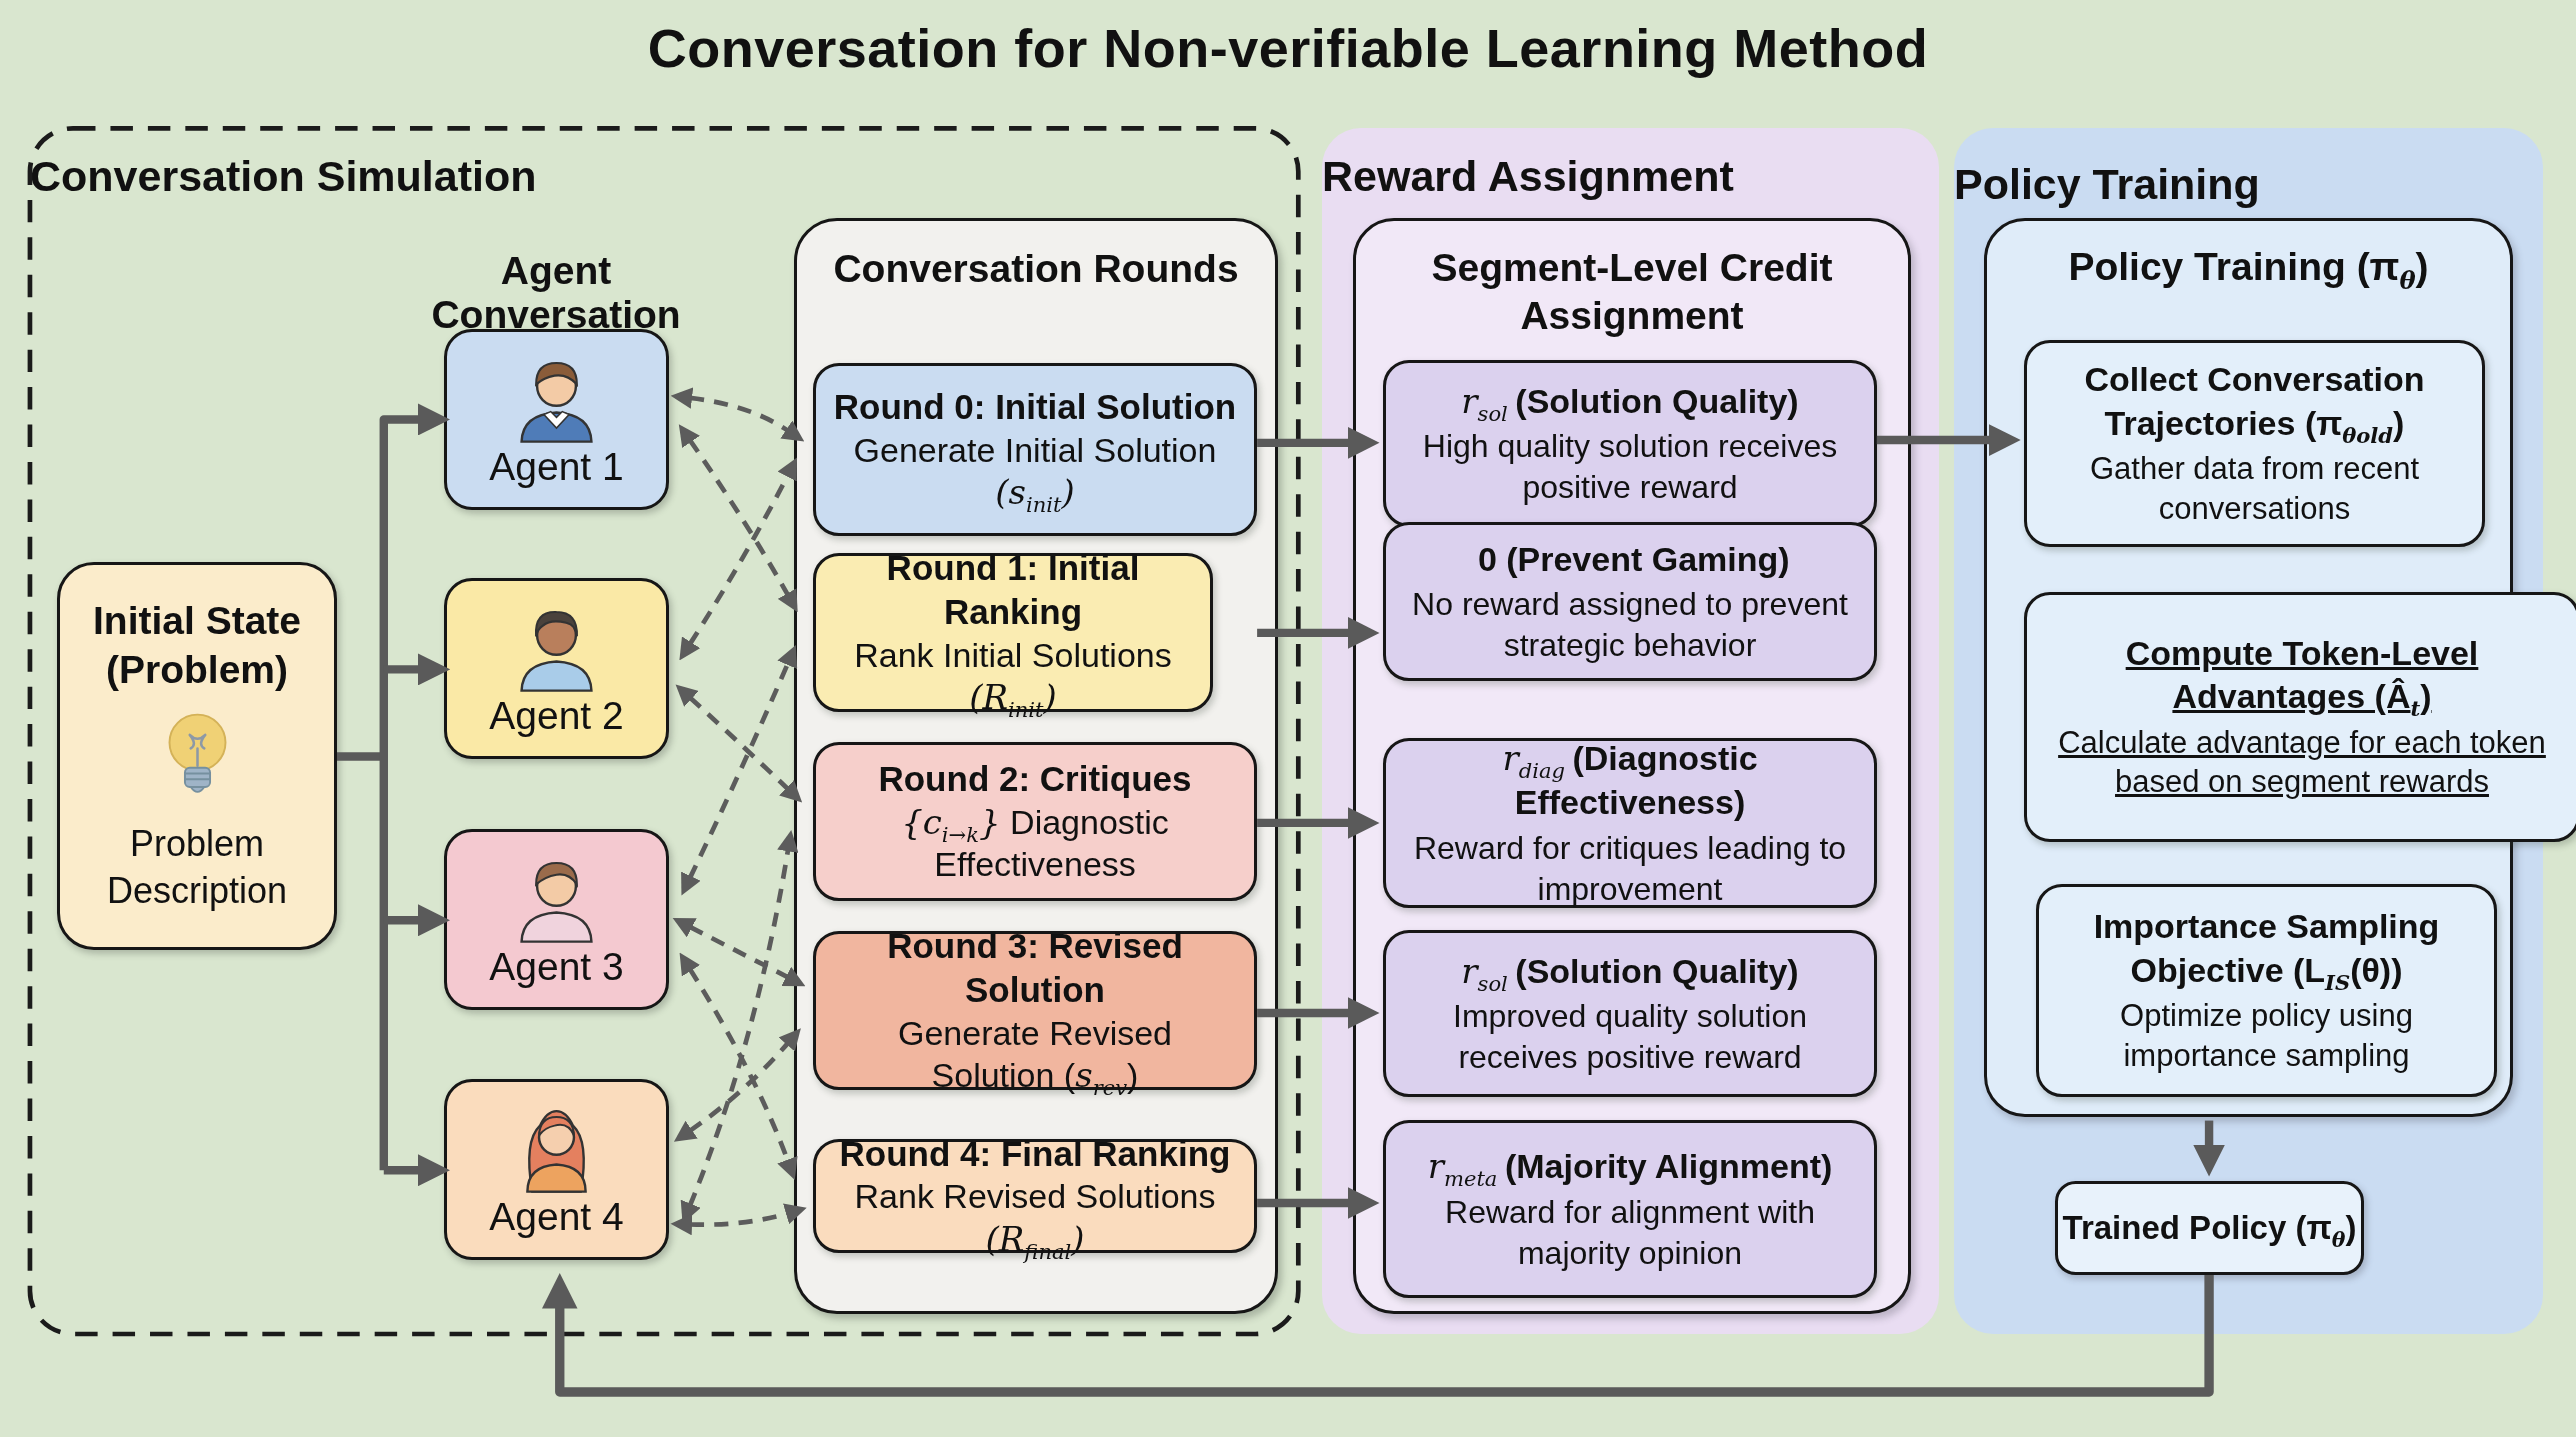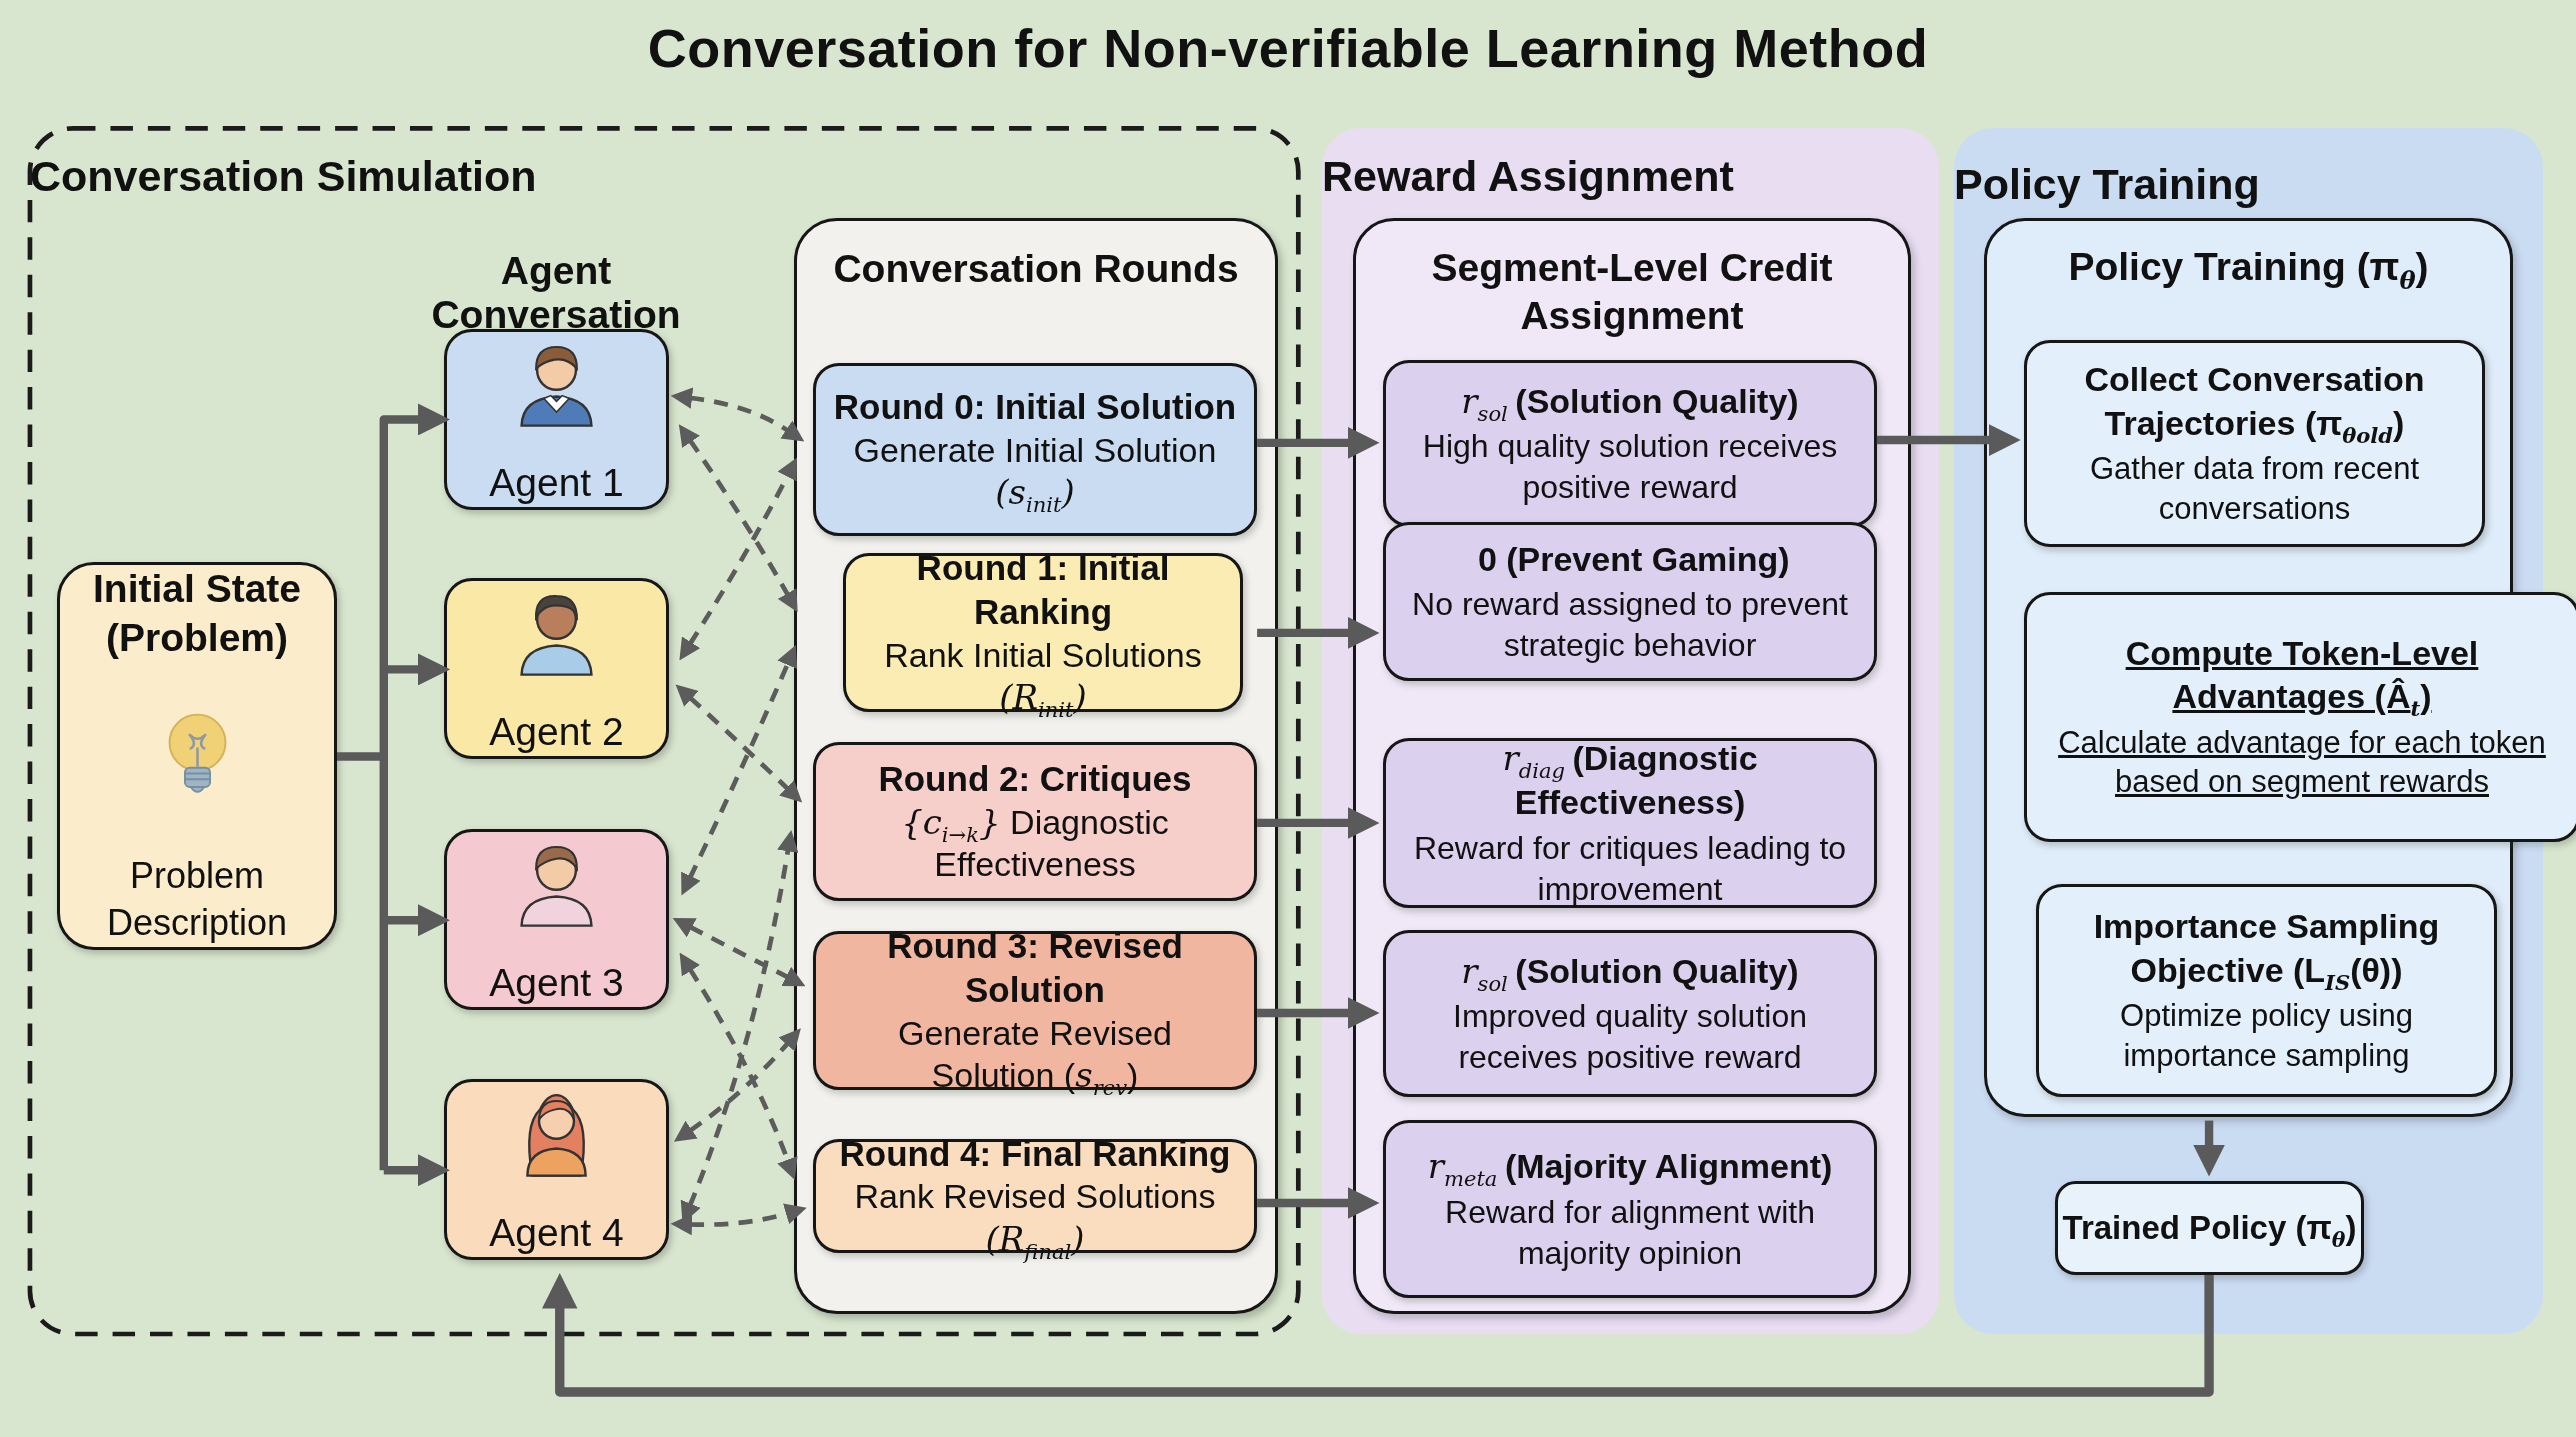--- a/index.html
+++ b/index.html
@@ -4,21 +4,21 @@
 <style>
   html,body{margin:0;padding:0;}
   body{width:2576px;height:1438px;background:#d9e6cf;font-family:"Liberation Sans",sans-serif;color:#111;}
   #canvas{position:relative;width:2576px;height:1438px;overflow:hidden;}
   .abs{position:absolute;box-sizing:border-box;}
   .center{display:flex;flex-direction:column;align-items:center;justify-content:center;text-align:center;}
   .title{top:17px;left:0;width:100%;text-align:center;font-size:54px;font-weight:bold;letter-spacing:0.5px;}
   .hdr{font-size:43px;font-weight:bold;text-align:left;}
   .subhdr{font-size:39px;font-weight:bold;text-align:center;}
   .panel{border-radius:39px;}
-  .box{border:3.7px solid #161616;border-radius:28px;box-shadow:2.8px 3.7px 6.6px rgba(60,70,60,0.28);gap:32px;}
+  .box{border:3.7px solid #161616;border-radius:28px;box-shadow:2.8px 3.7px 6.6px rgba(60,70,60,0.28);}
   .thinbox{border:3.3px solid #161616;border-radius:26px;box-shadow:2.8px 3.7px 6.6px rgba(60,70,60,0.25);}
   .math{font-family:"DejaVu Serif",serif;font-style:italic;}
   sub{font-size:0.62em;line-height:0;}
   .rtitle{font-size:35px;font-weight:bold;line-height:1.25;}
   .rline{font-size:34px;line-height:1.25;}
   .rwt{font-size:34px;line-height:1.3;}
   .rwt b{margin-left:7.5px;}
   .rwd{font-size:32px;line-height:1.28;margin-top:3.7px;}
   .pst{font-size:34px;font-weight:bold;line-height:1.28;}
   .psd{font-size:31px;line-height:1.28;margin-top:3.7px;}
@@ -87,21 +87,21 @@
 
   <div class="abs" style="left:794px;top:218px;width:484px;height:1096px;background:#f2f1ee;border:3.7px solid #161616;border-radius:43px;box-shadow:3.7px 4.7px 7.5px rgba(60,70,60,0.3);">
     <div class="subhdr" style="margin-top:26px;">Conversation Rounds</div>
   </div>
 
   <div class="abs thinbox center" style="left:813px;top:363px;width:444px;height:173px;background:#cadcf1;">
     <div class="rtitle">Round 0: Initial Solution</div>
     <div class="rline">Generate Initial Solution</div>
     <div class="rline math"><span>(</span><span>s</span><sub>init</sub><span>)</span></div>
   </div>
-  <div class="abs thinbox center" style="left:813px;top:553px;width:400px;height:159px;background:#faecb2;margin-left:30px;">
+  <div class="abs thinbox center" style="left:813px;top:553px;width:400px;height:159px;background:#faecb2;">
     <div class="rtitle">Round 1: Initial Ranking</div>
     <div class="rline">Rank Initial Solutions</div>
     <div class="rline math"><span>(</span><span>R</span><sub>init</sub><span>)</span></div>
   </div>
   <div class="abs thinbox center" style="left:813px;top:742px;width:444px;height:159px;background:#f6cfcb;padding:0 24px;">
     <div class="rtitle">Round 2: Critiques</div>
     <div class="rline"><span class="math"><span>{</span><span>c</span><sub>i→k</sub><span>}</span></span><span> Diagnostic Effectiveness</span></div>
   </div>
   <div class="abs thinbox center" style="left:813px;top:931px;width:444px;height:159px;background:#f1b69f;">
     <div class="rtitle">Round 3: Revised Solution</div>

